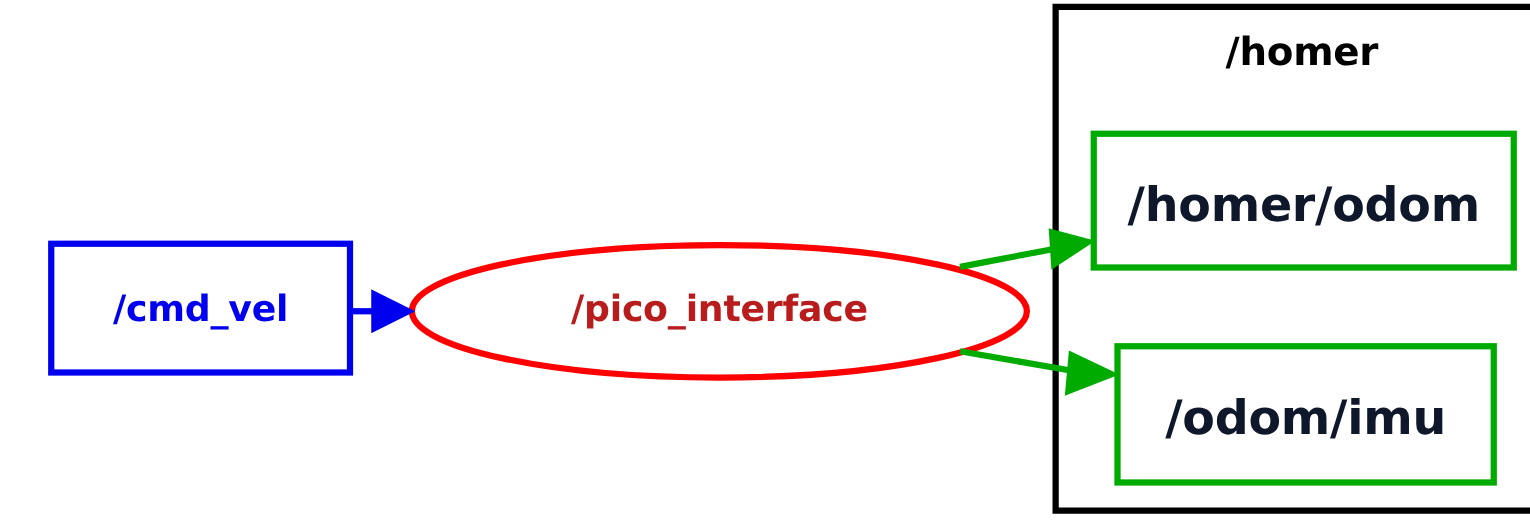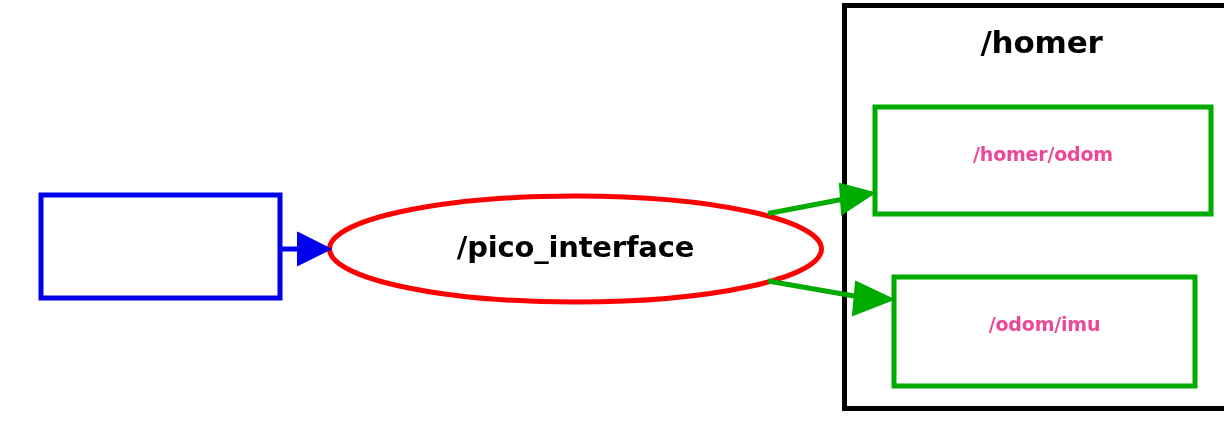--- a/index.html
+++ b/index.html
@@ -30,26 +30,26 @@
     white-space: nowrap;
     text-align: center;
     line-height: 1;
     letter-spacing: -0.2px;
   }
   .topic-label {
     color: #0000ee;
     font-size: 29px;
   }
   .node-ellipse-label {
-    color: #000000;
+    color: #b91c1c;
     font-size: 29px;
   }
   .green-label {
-    color: #ec4899;
-    font-size: 19px;
+    color: #0f172a;
+    font-size: 38px;
   }
   .cluster-label {
     color: #000000;
     font-size: 31px;
   }
 </style>
 </head>
 <body>
 
 <div id="canvas">
@@ -78,20 +78,21 @@
 
     <g>
       <line x1="736" y1="281" x2="828" y2="297" stroke="#00ab00" stroke-width="5"></line>
       <polygon points="824,282 861,299.5 821,315" fill="#00ab00" stroke="#00ab00" stroke-width="2"></polygon>
     </g>
 
   </svg>
 
   <div class="node-label cluster-label" style="left:812px; top:27px; width:395px;">/homer</div>
 
+  <div class="node-label topic-label" style="left:9px; top:233px; width:239px;">/cmd_vel</div>
 
   <div class="node-label node-ellipse-label" style="left:297px; top:233px; width:493px;">/pico_interface</div>
 
   <div class="node-label green-label" style="left:843px; top:145px; width:336px;">/homer/odom</div>
 
   <div class="node-label green-label" style="left:862px; top:315px; width:301px;">/odom/imu</div>
 
 </div>
 
 </body></html>

